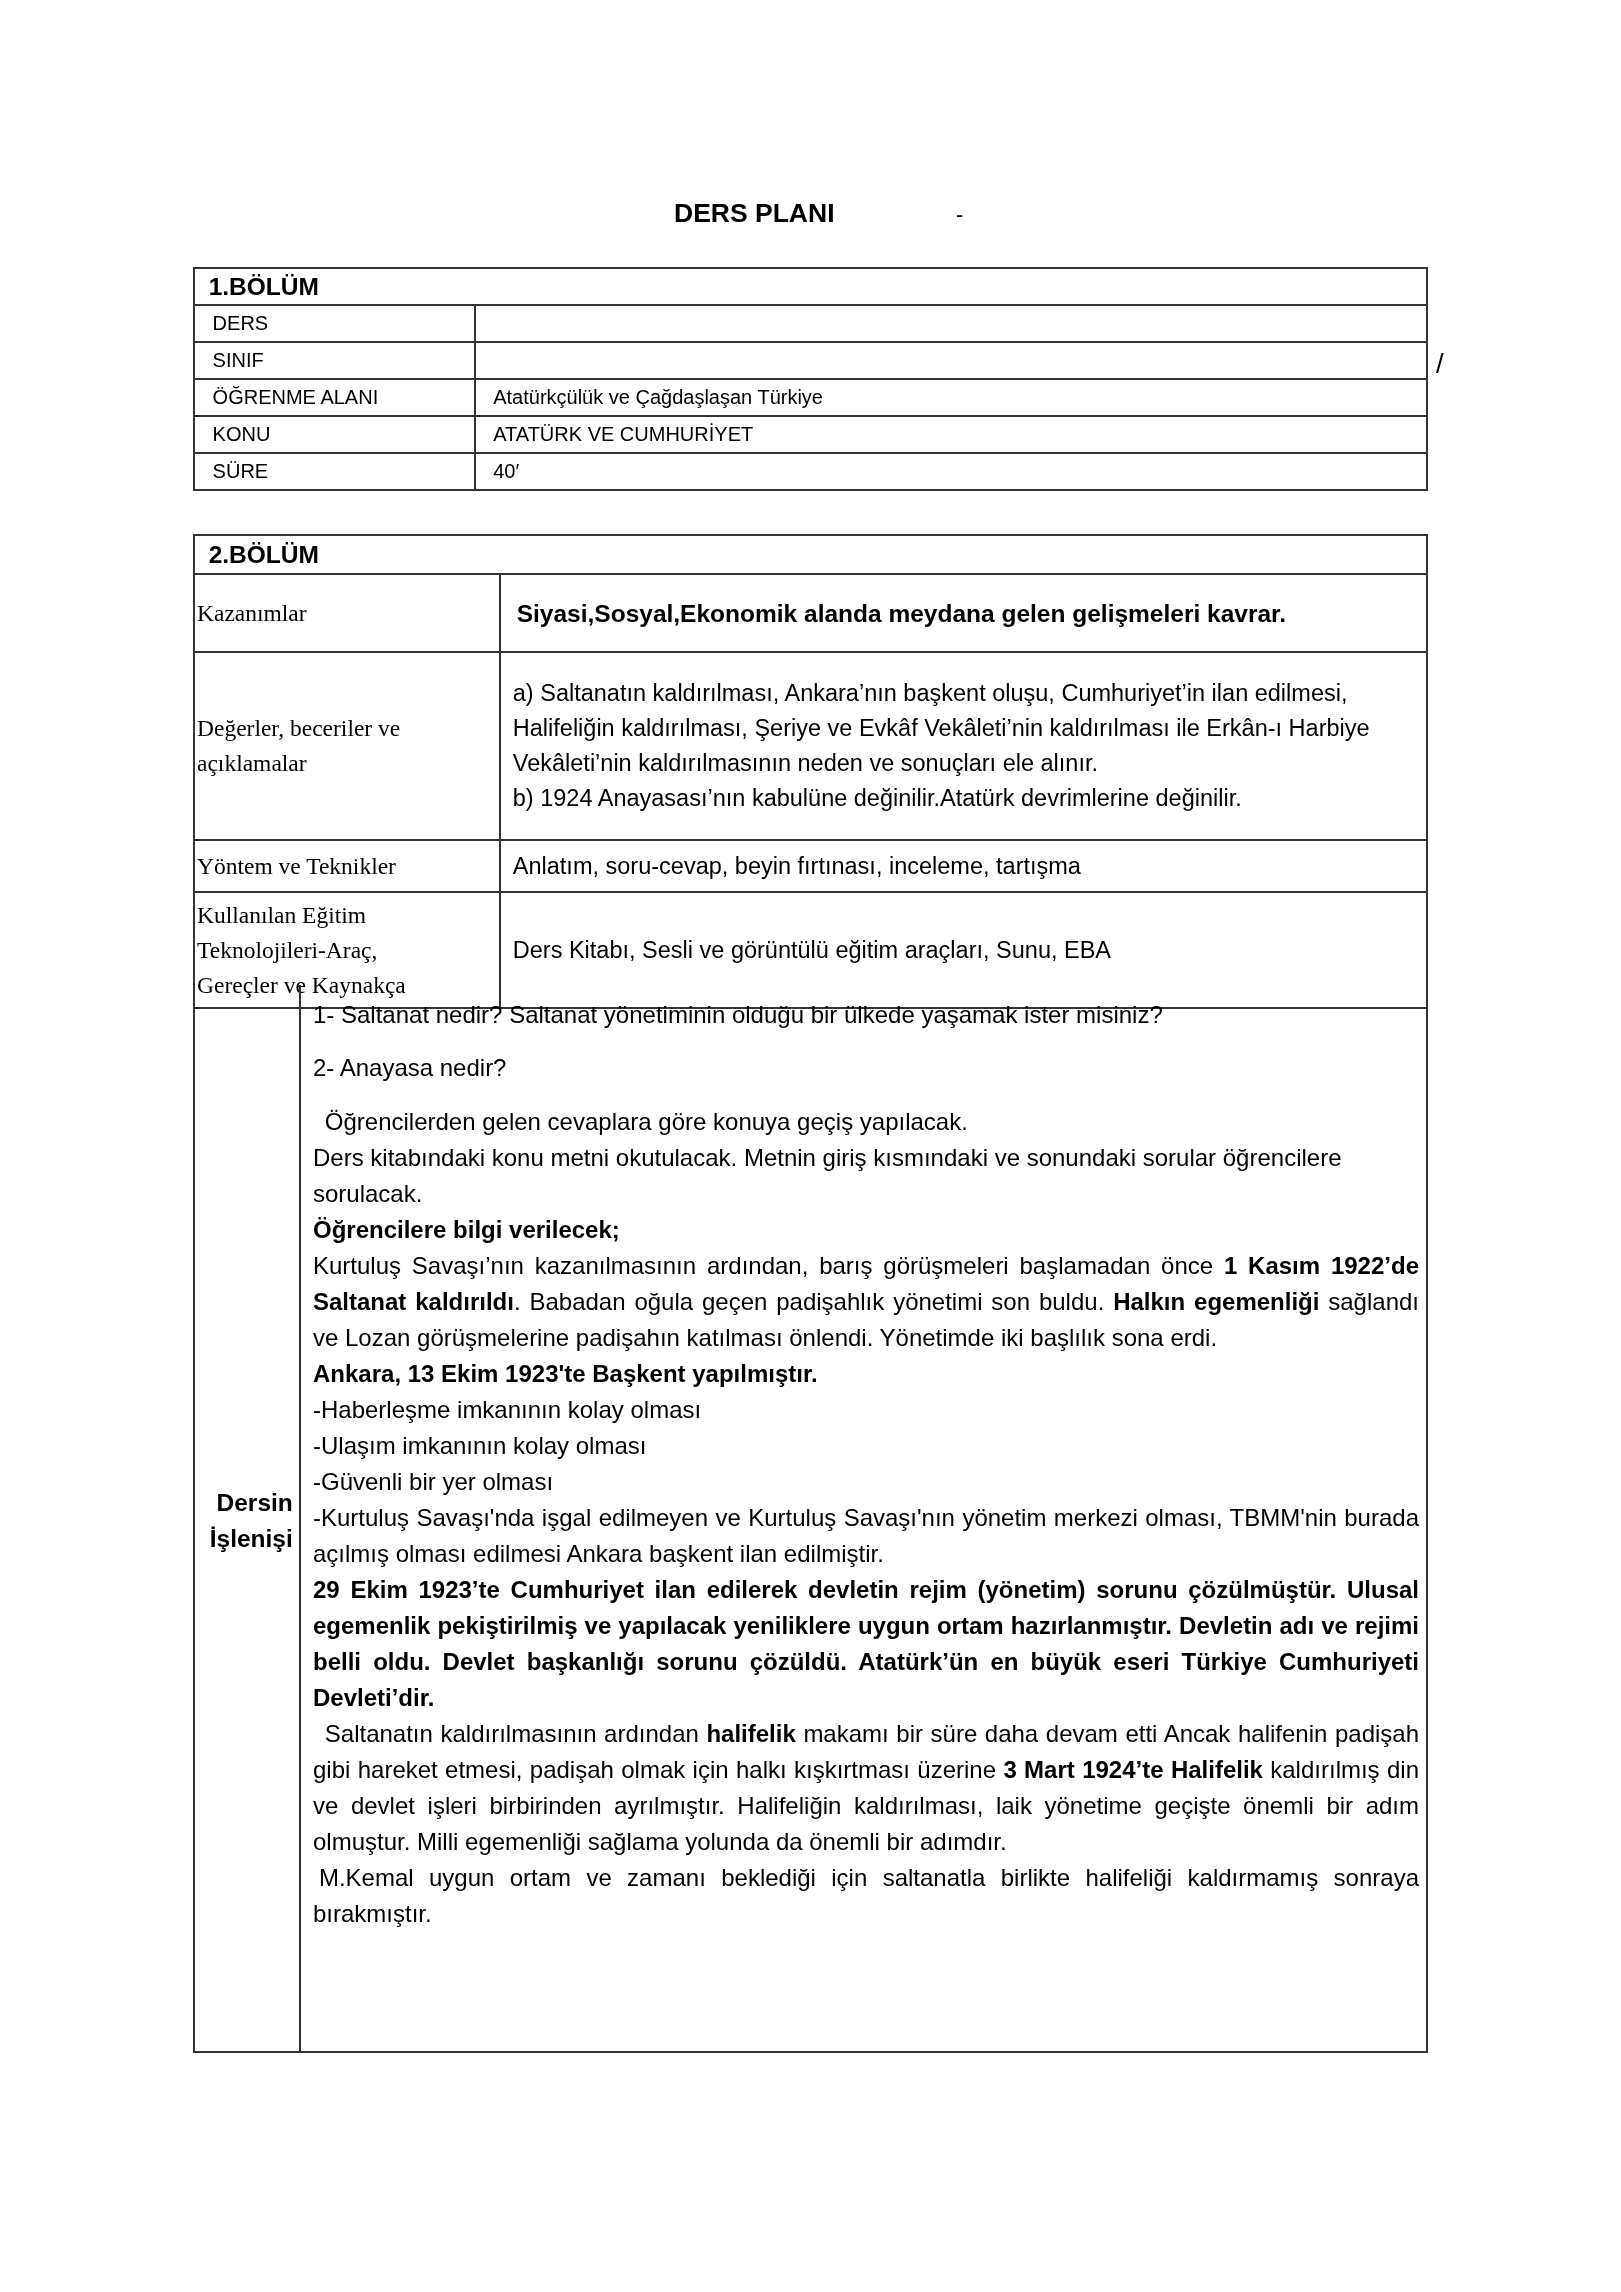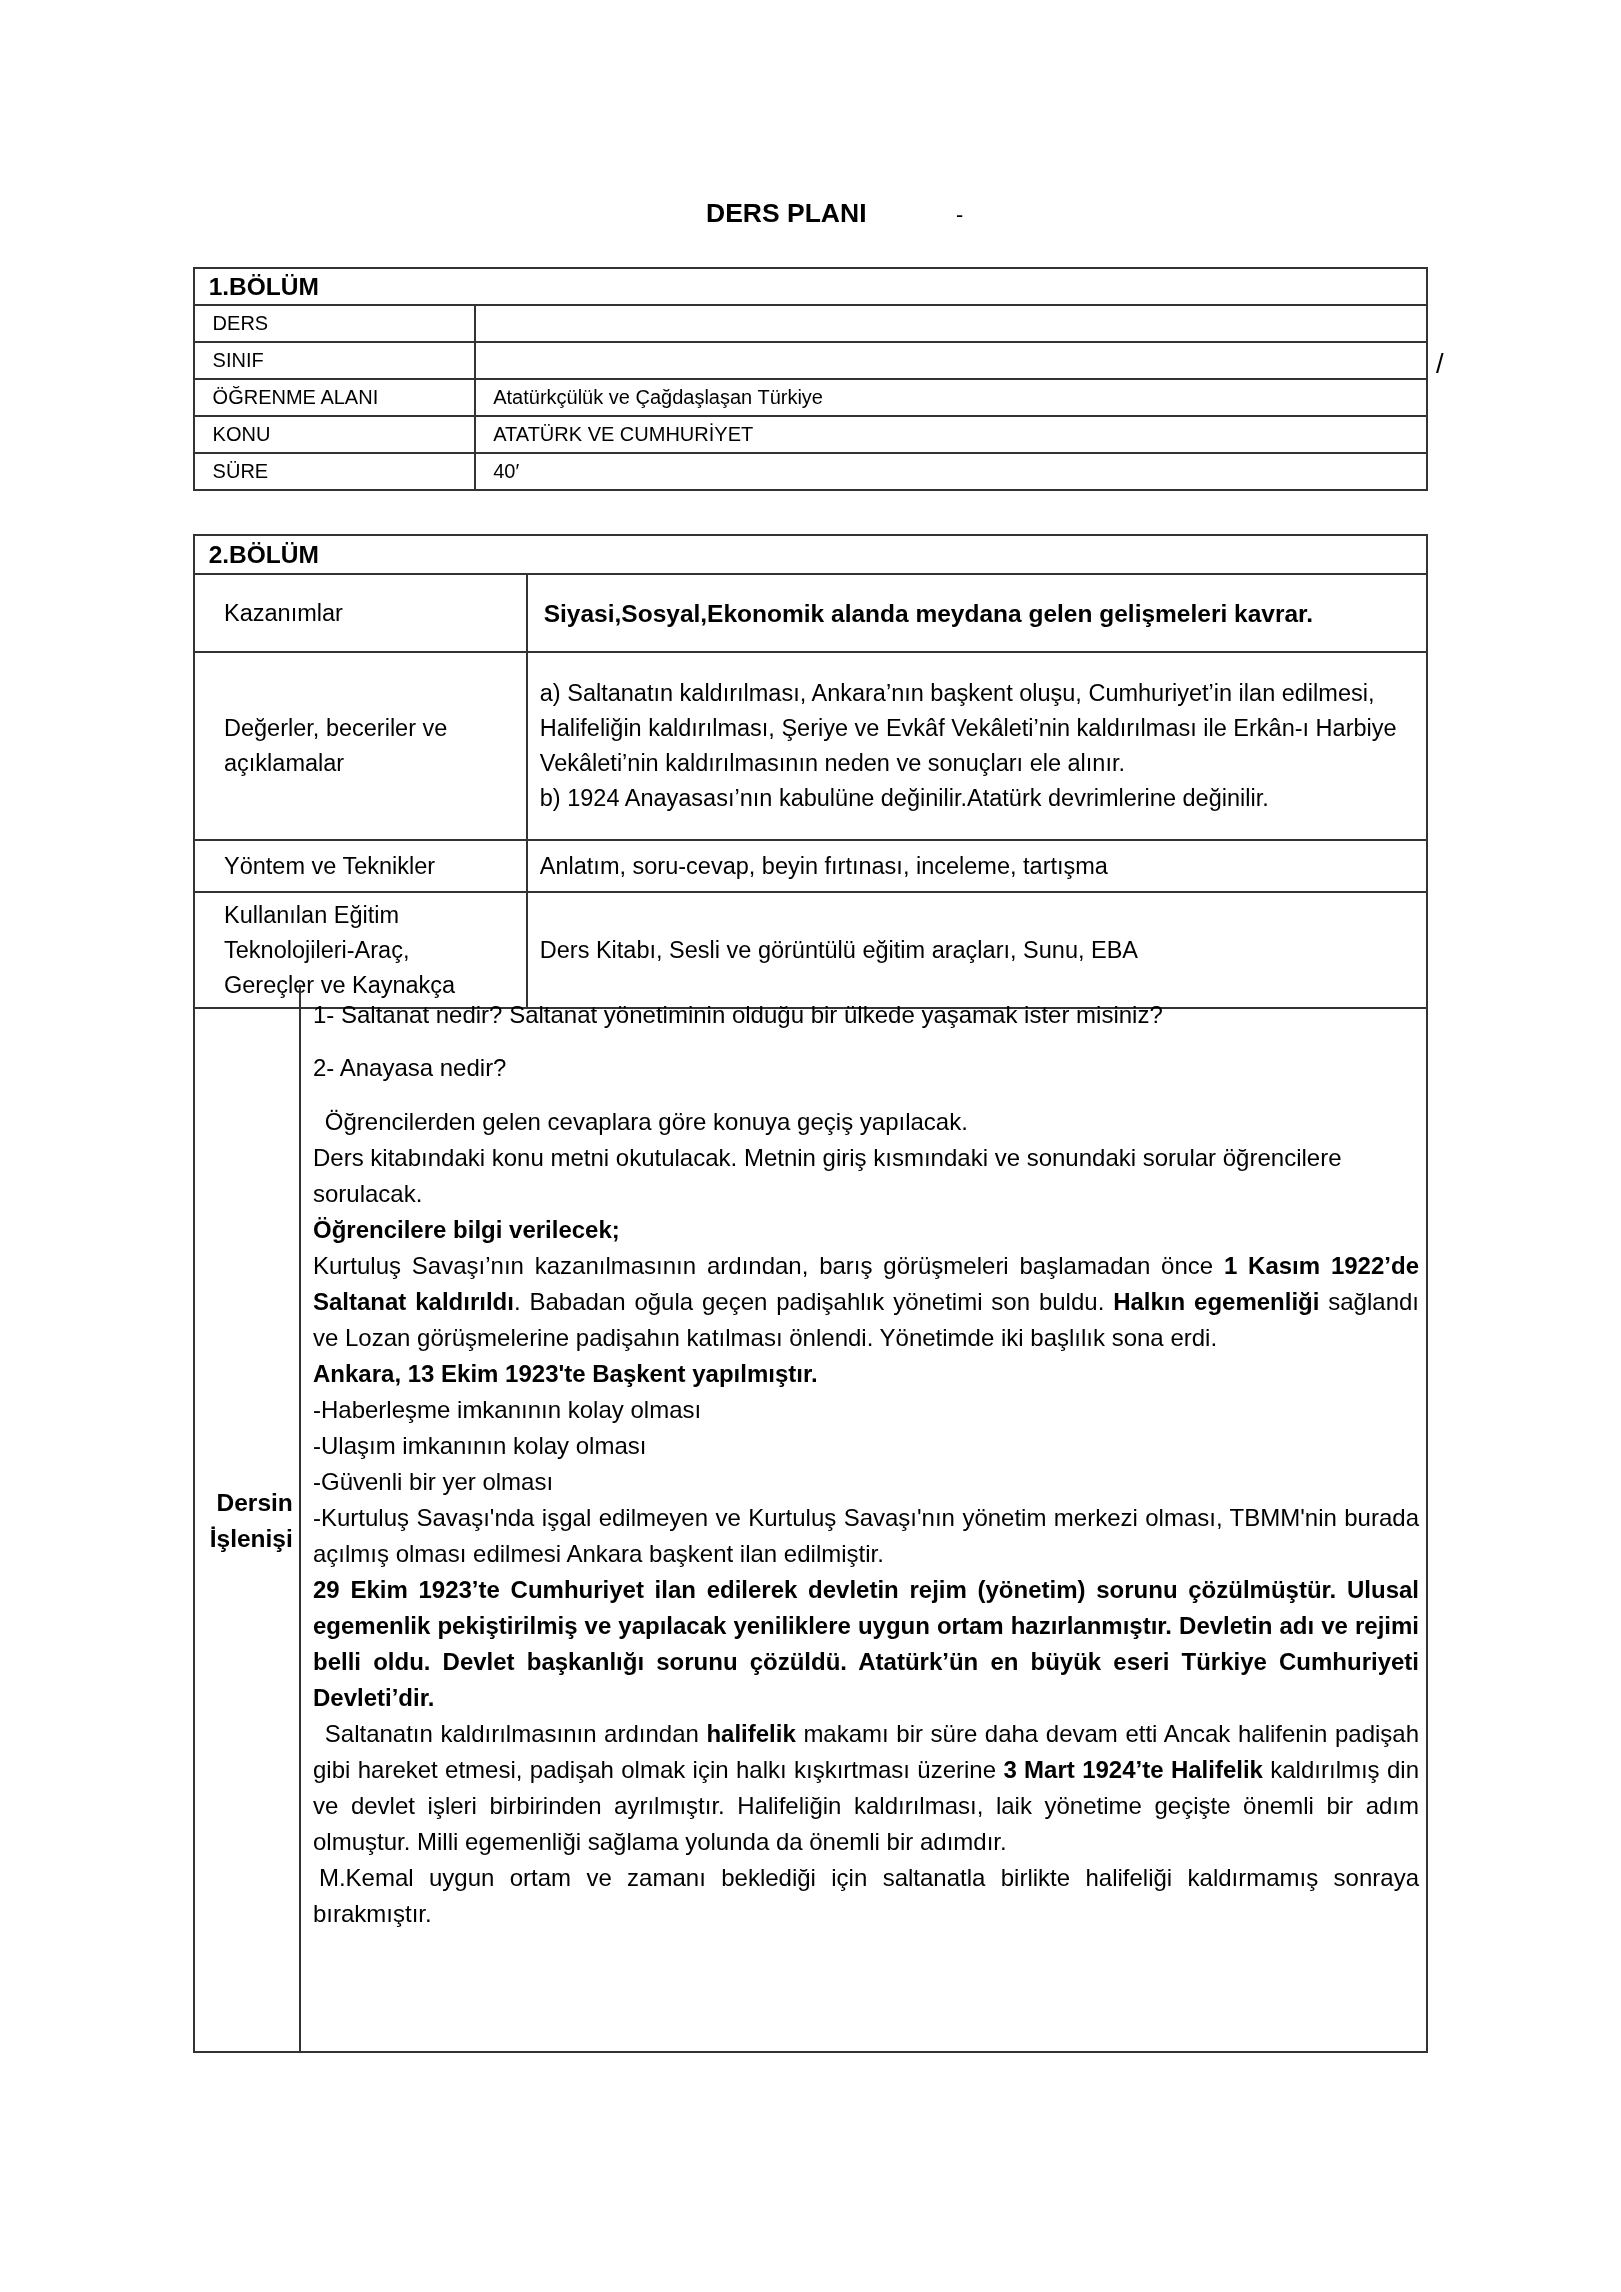--- a/index.html
+++ b/index.html
@@ -2,21 +2,21 @@
 <html><head>
 <meta charset="utf-8">
 <style>
   html, body { margin: 0; padding: 0; background: #ffffff; }
   body {
     width: 1621px; height: 2293px; position: relative; overflow: hidden;
     font-family: "Liberation Sans", "DejaVu Sans", sans-serif;
     color: #000000;
   }
   .title {
-    position: absolute; left: 706px; top: 198px;
+    position: absolute; left: 674px; top: 198px;
     font-size: 26.5px; font-weight: bold; letter-spacing: 0px;
   }
   .title-dash {
     position: absolute; left: 956px; top: 202px; font-size: 21.6px;
   }
   .stray-slash {
     position: absolute; left: 1436px; top: 348px; font-size: 27.4px;
   }
   table { border-collapse: collapse; position: absolute; border-radius: 7px; }
   td { border: 2px solid #333333; padding: 0; vertical-align: middle; }
@@ -24,21 +24,21 @@
   
   #t1 { left: 193px; top: 267px; width: 1235px; }
   #t1 td { height: 35px; font-size: 20px; padding-left: 17.6px; line-height: 35px; }
   #t1 td.head { font-weight: bold; font-size: 24.5px; padding-left: 13.7px; }
   #t1 td.lbl { width: 261px; }
 
   
   #t2 { left: 193px; top: 501px; width: 1235px; margin-top: 33px; }
   #t2 td { font-size: 23.5px; }
   #t2 td.head { font-weight: bold; font-size: 24.5px; height: 37px; padding-left: 13.7px; }
-  #t2 td.lbl { width: 302px; padding-left: 29px; line-height: 35px; }
+  #t2 td.lbl { width: 302px; padding-left: 2px; line-height: 35px; font-family: Liberation Serif, serif; }
   #t2 td.val { padding-left: 11.8px; line-height: 35px; }
   #t2 td.val.bold { font-weight: bold; font-size: 24.5px; padding-left: 15.7px; }
 
   .r-kaz td { height: 76px; }
   .r-deg td { height: 186px; }
   .r-yon td { height: 50px; }
   .r-kul td { height: 114px; }
 
   .inner {
     position: absolute; left: 193px; top: 985px; width: 1235px; height: 1068px;

